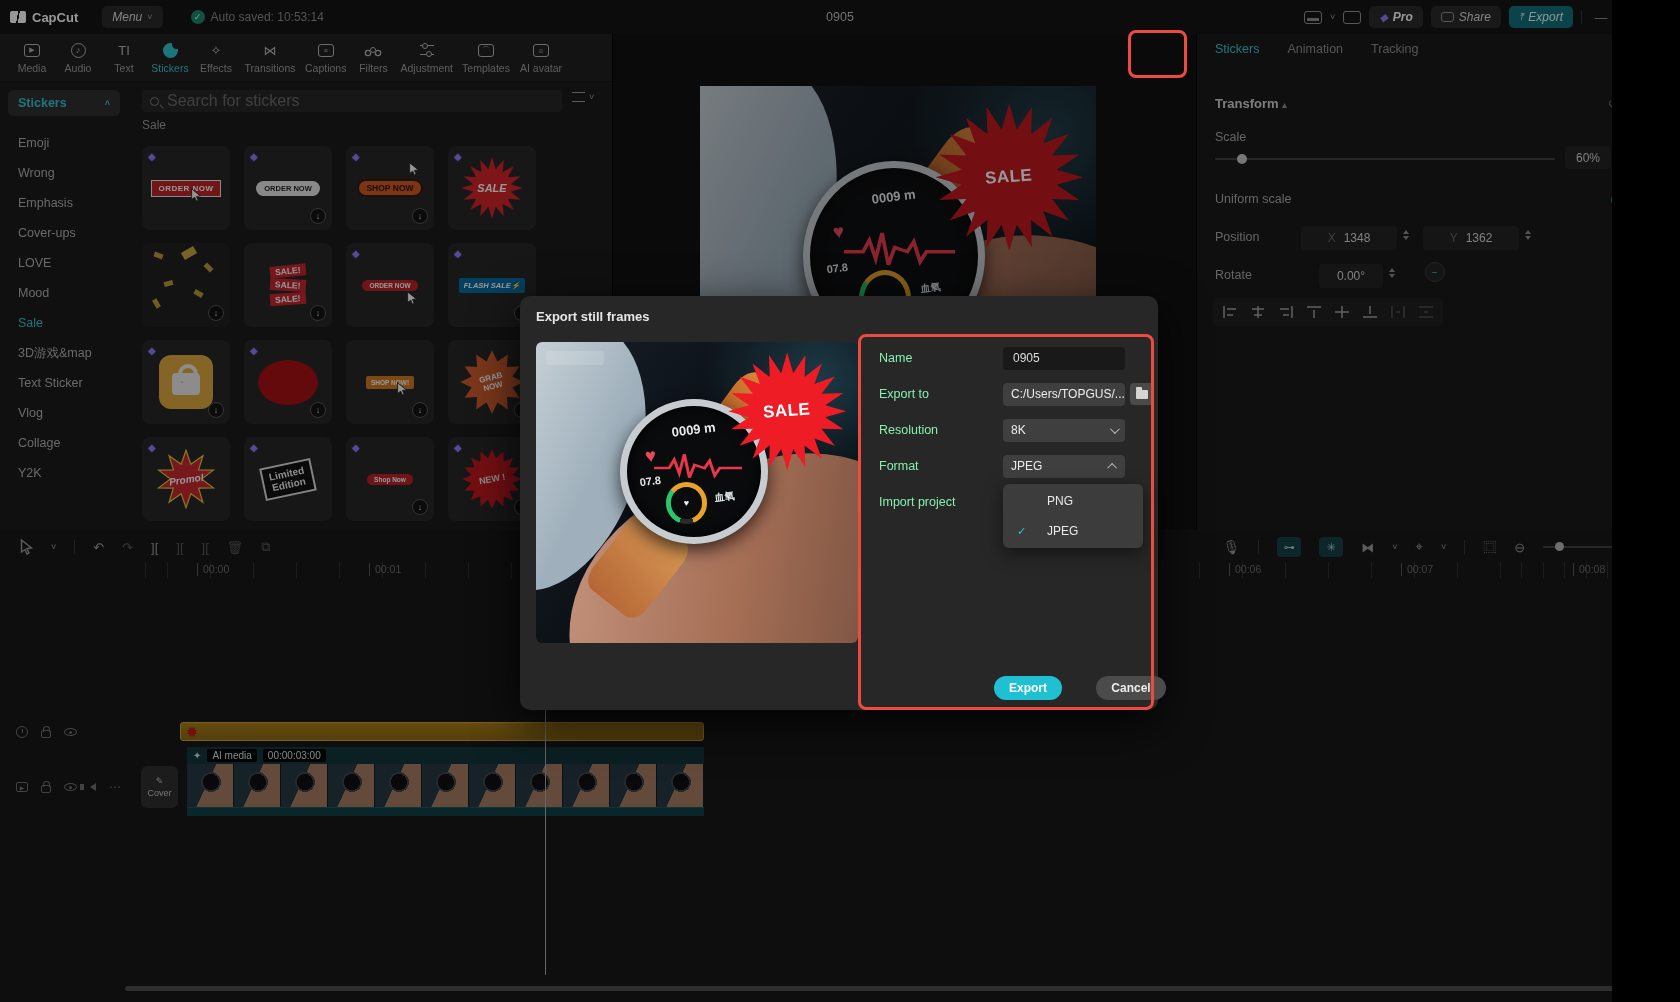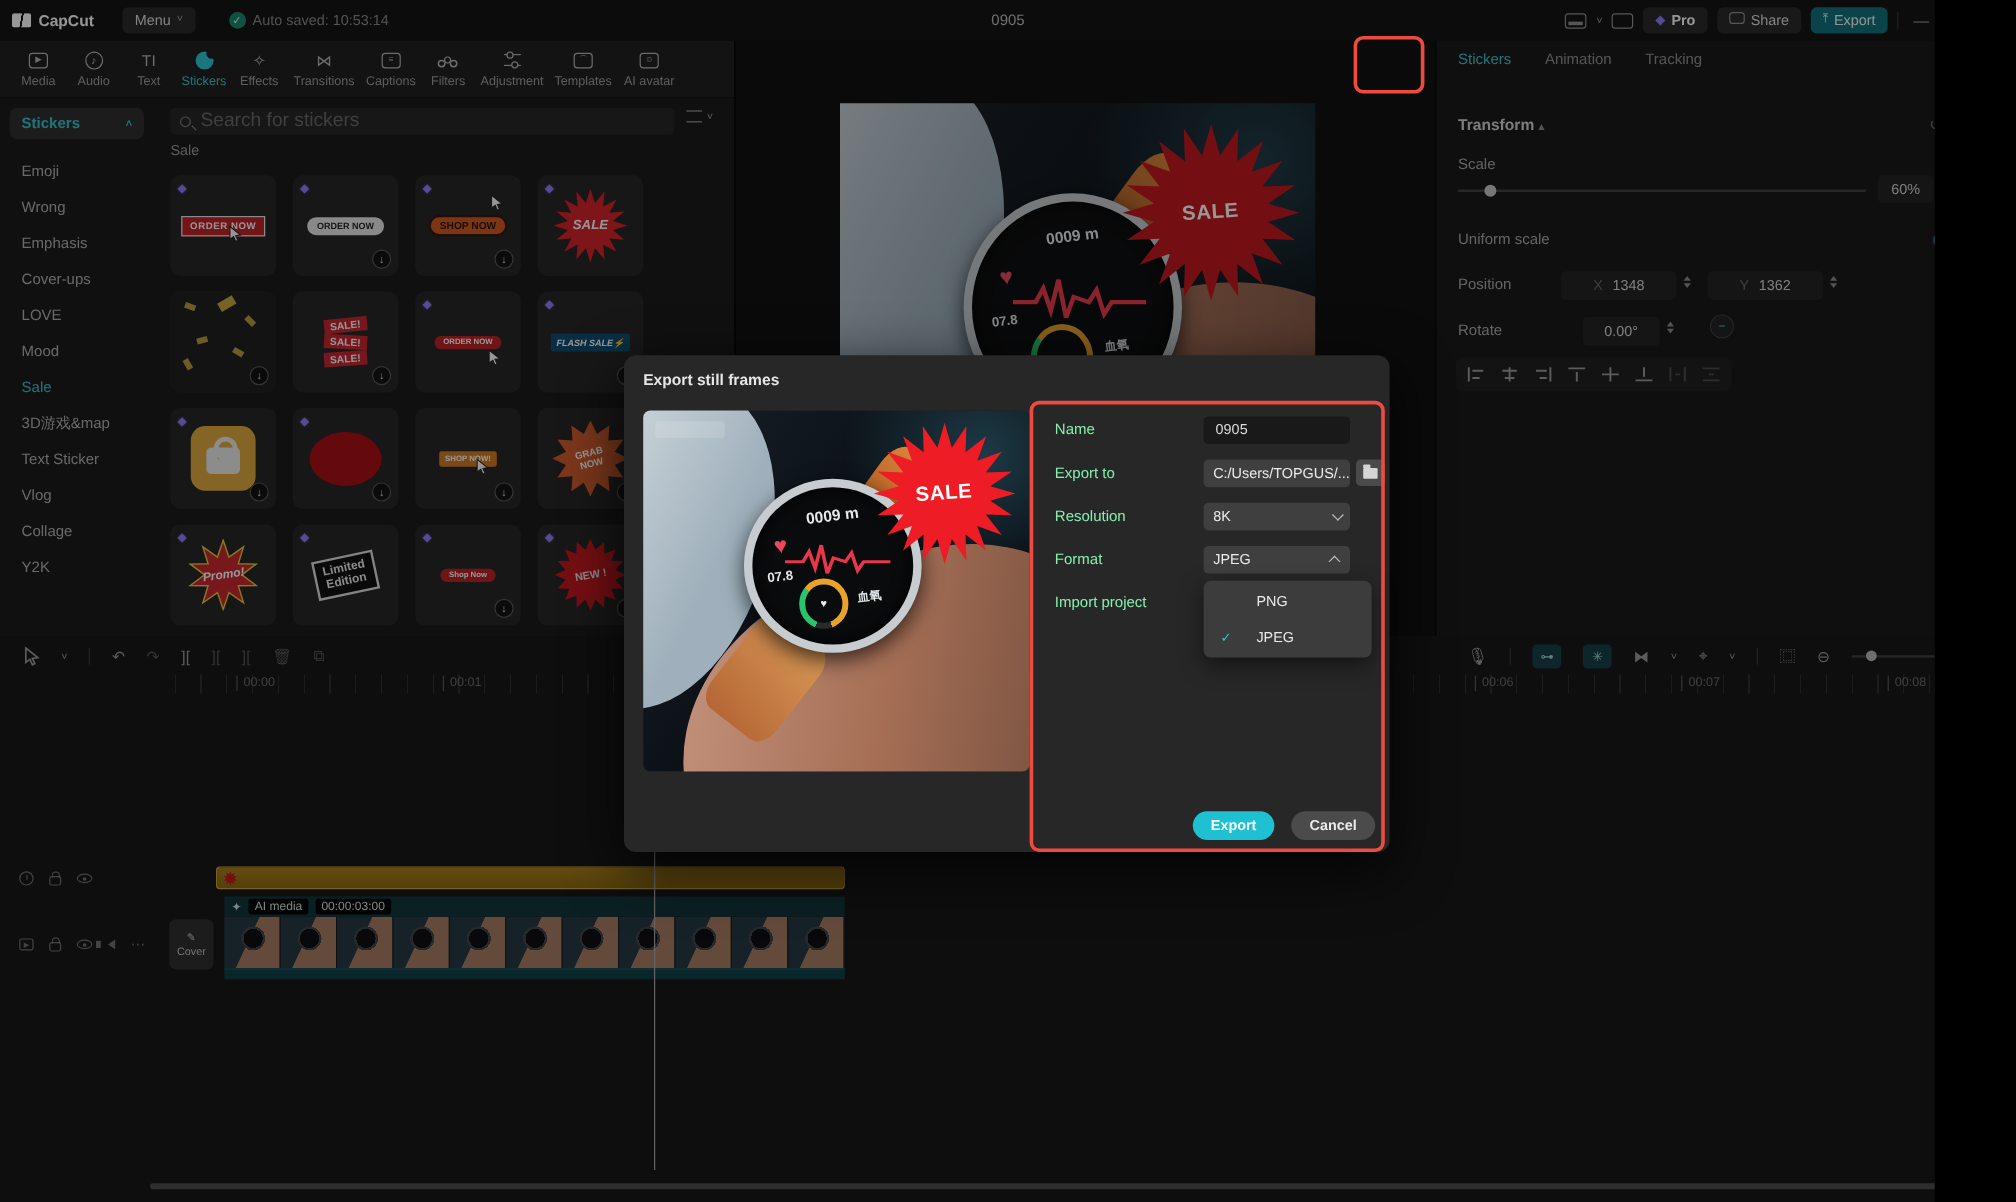--- a/index.html
+++ b/index.html
@@ -3,21 +3,21 @@
 <meta charset="utf-8">
 <style>
   html,body{margin:0;padding:0;background:#000;}
   *{box-sizing:border-box;font-family:"Liberation Sans",sans-serif;}
   #canvas{position:relative;width:1612px;height:1002px;background:#131313;overflow:hidden;color:#bbb;}
   .abs{position:absolute;}
   
   #titlebar{position:absolute;left:0;top:0;width:1680px;height:34px;background:#101010;display:flex;align-items:center;}
   .logo{display:flex;align-items:center;gap:6px;margin-left:10px;color:#fff;font-weight:bold;font-size:13px;}
   .logo-mark{width:16px;height:12px;background:linear-gradient(100deg,#fff 45%,transparent 46%),linear-gradient(280deg,#fff 45%,transparent 46%);border-radius:2px;}
-  .pill{background:#262626;border-radius:5px;color:#ddd;font-size:12px;display:flex;gap:5px;padding:4px 10px;}
+  .pill{background:#262626;border-radius:5px;color:#ddd;font-size:12px;display:flex;align-items:center;gap:5px;padding:4px 10px;font-style:italic;}
   .chev{font-size:9px;color:#9a9a9a;}
   .autosave{display:flex;align-items:center;gap:6px;font-size:12px;color:#8a8a8a;margin-left:28px;}
   .savedot{width:14px;height:14px;border-radius:50%;background:#17876d;color:#eafff5;font-size:9px;display:flex;align-items:center;justify-content:center;}
   .doc-title{position:absolute;left:0;right:0;top:0;height:34px;display:flex;align-items:center;justify-content:center;color:#bdbdbd;font-size:12.5px;pointer-events:none;}
   .tb-right{position:absolute;right:0;top:0;height:34px;display:flex;align-items:center;gap:8px;padding-right:8px;}
   .wicon{width:18px;height:13px;border:1.5px solid #8f8f8f;border-radius:3px;position:relative;}
   .wicon.b::after{content:"";position:absolute;left:2px;right:2px;bottom:2px;height:3px;background:#8f8f8f;}
   .gem{color:#8b7cf7;font-size:11px;}
   .btn-export-top{background:#0f6f7c;color:#eafcff;}
   .winctl{color:#9a9a9a;font-size:13px;width:22px;text-align:center;}
@@ -53,21 +53,21 @@
   .badge-dl{position:absolute;right:6px;bottom:6px;width:16px;height:16px;border-radius:50%;background:rgba(0,0,0,.55);border:1px solid #555;color:#d5d5d5;font-size:9px;display:flex;align-items:center;justify-content:center;}
   .st-rect-red{background:#bf1f24;border:1px solid #e8e8e8;color:#fff;font-weight:bold;font-size:8px;letter-spacing:.5px;padding:3px 6px;}
   .st-pill-white{background:#e7e7e7;color:#1c1c1c;font-weight:bold;font-size:7.5px;border-radius:8px;padding:3px 8px;}
   .st-pill-orange{background:#d0581f;border:2px solid #31150a;color:#2b1206;font-weight:bold;font-size:8.5px;border-radius:10px;padding:2px 7px;}
   .starwrap{position:relative;display:flex;align-items:center;justify-content:center;}
   .starwrap span{position:absolute;font-weight:bold;color:#fff;}
   .money{position:relative;width:100%;height:100%;background:#1d1d1d;}
   .money i{position:absolute;width:9px;height:5px;background:#b99a3a;display:block;}
   .st-stack span{display:block;background:#c4242b;color:#fff;font-weight:bold;font-size:8.5px;padding:1px 5px;margin:1px 0;}
   .st-pill-red{background:#bb1e24;color:#fff;font-weight:bold;font-size:6.5px;border-radius:7px;padding:2px 7px;}
-  .st-flash{background:#0c4a6e;color:#fff;font-style:italic;font-weight:bold;font-size:7.5px;padding:3px 5px;border-radius:2px;}
+  .st-flash{background:#0369a1;color:#fff;font-style:italic;font-weight:bold;font-size:7.5px;padding:3px 5px;border-radius:2px;}
   .st-bag{width:54px;height:54px;background:#e0a93c;border-radius:12px;position:relative;}
   .st-bag::before{content:"";position:absolute;left:13px;top:18px;width:28px;height:22px;background:#ececec;border-radius:4px;}
   .st-bag::after{content:"";position:absolute;left:19px;top:9px;width:12px;height:12px;border:4px solid #ececec;border-radius:50%;}
   .st-bag i{position:absolute;left:22px;top:25px;width:3px;height:3px;border-radius:50%;background:#e0a93c;box-shadow:7px 0 0 #e0a93c;}
   .st-circle{width:60px;height:45px;background:#a90d10;border-radius:50%;}
   .st-rect-or{background:#cf7a1e;color:#fff;font-weight:bold;font-size:6.5px;padding:3px 5px;border-radius:2px;}
   .st-stamp{background:#0d0d0d;border:2px solid #dcdcdc;transform:rotate(-12deg);color:#ececec;font-weight:bold;font-size:10px;text-align:center;line-height:1.05;padding:4px 6px;}
   .cursor-ico{position:absolute;width:12px;height:14px;}
   
   #player{position:absolute;left:612px;top:34px;width:584px;height:496px;background:#0d0d0d;overflow:hidden;border-left:1px solid #000;}
@@ -163,21 +163,21 @@
   .chev-css.down{transform:rotate(45deg) translateY(-2px);}
   .chev-css.up{transform:rotate(-135deg) translateY(-2px);}
   .folderbtn{width:24px;height:22px;margin-left:5px;background:#4a4a4a;border-radius:4px;display:flex;align-items:center;justify-content:center;}
   .folderico{width:12px;height:9px;background:#d5d5d5;border-radius:1px;position:relative;}
   .folderico::before{content:"";position:absolute;left:0;top:-2.5px;width:6px;height:3px;background:#d5d5d5;border-radius:1px 1px 0 0;}
   #fmt-dd{position:absolute;left:483px;top:188px;width:140px;height:64px;background:#3c3c3c;border-radius:6px;box-shadow:0 6px 18px rgba(0,0,0,.5);z-index:62;}
   .ddrow{position:absolute;left:0;width:100%;height:30px;display:flex;align-items:center;color:#e9e9e9;font-size:12px;}
   .ddcheck{position:absolute;left:14px;color:#2bc6d4;font-size:11px;}
   .dbtn{position:absolute;top:380px;height:24px;border-radius:12px;display:flex;align-items:center;justify-content:center;font-size:12px;font-weight:bold;}
   #btn-export{left:474px;width:68px;background:#1fc0d2;color:#fff;}
-  #btn-cancel{left:556px;width:70px;background:#4b4b4b;color:#ececec;}
+  #btn-cancel{left:576px;width:70px;background:#4b4b4b;color:#ececec;}
   .redbox{position:absolute;border:3px solid #ee4b40;border-radius:8px;z-index:70;pointer-events:none;}
   #redbox-form{left:858px;top:334px;width:296px;height:376px;}
   #redbox-menu{left:1128px;top:30px;width:59px;height:48px;}
 </style>
 </head>
 <body>
 
 <div id="canvas">
 
   <div id="titlebar">

